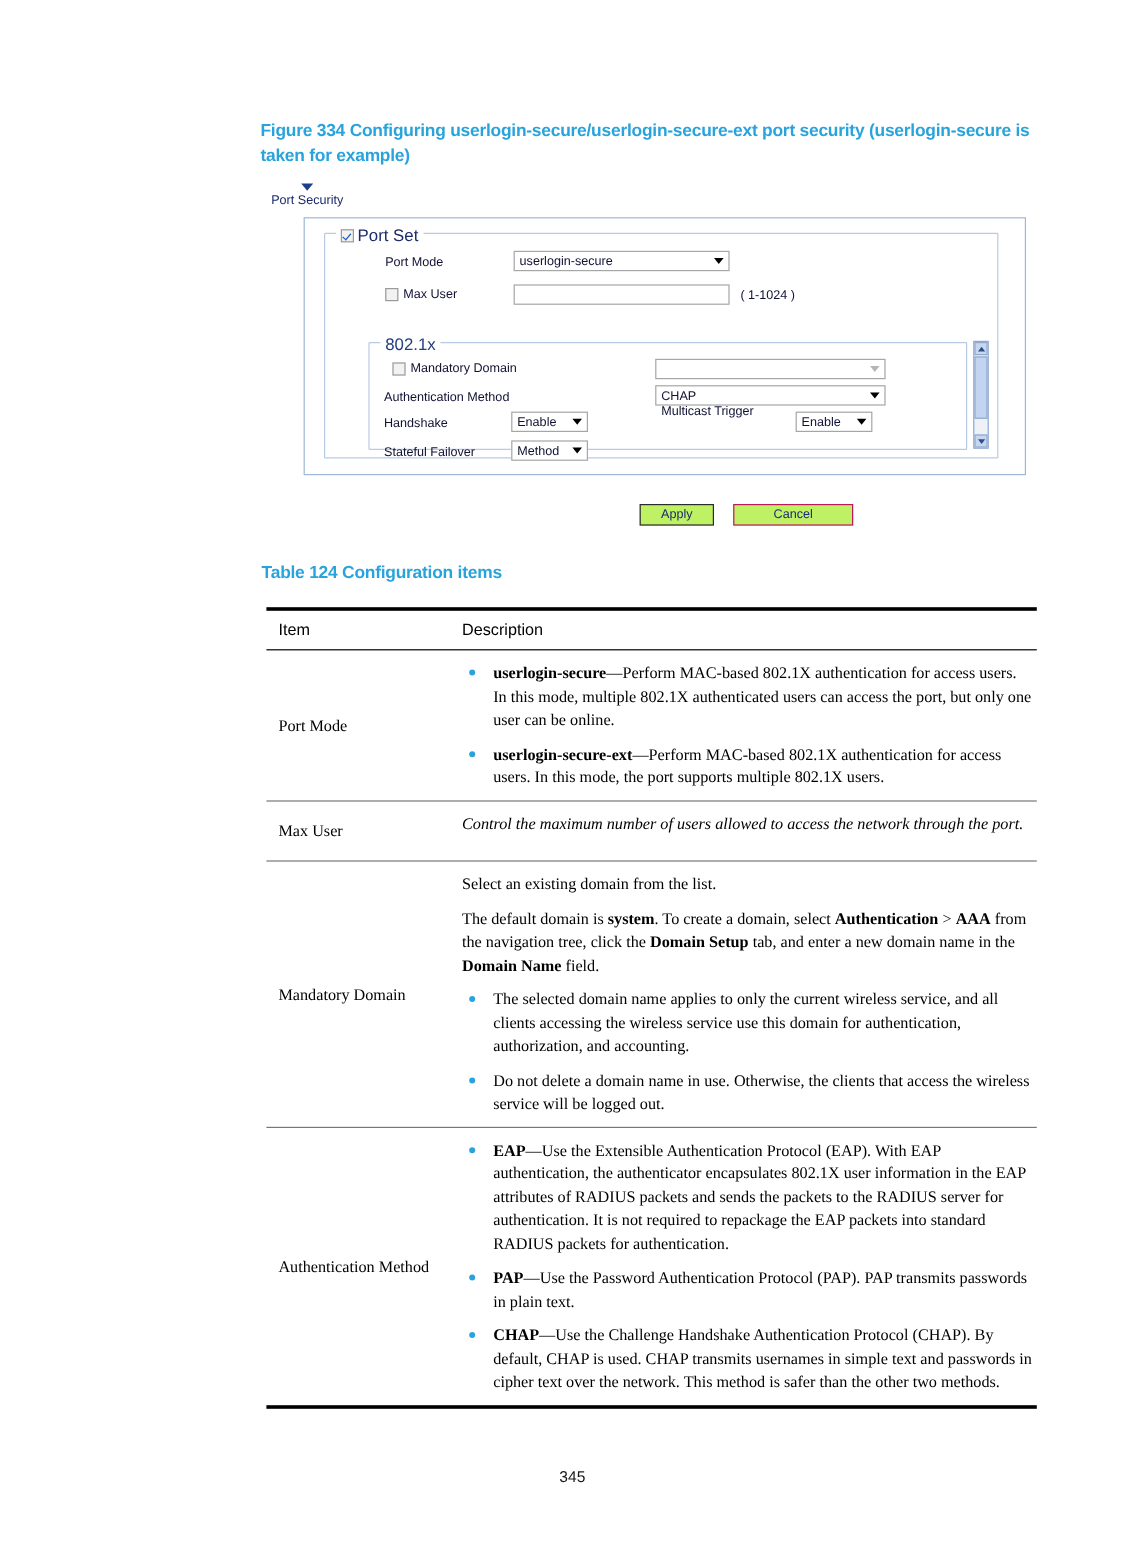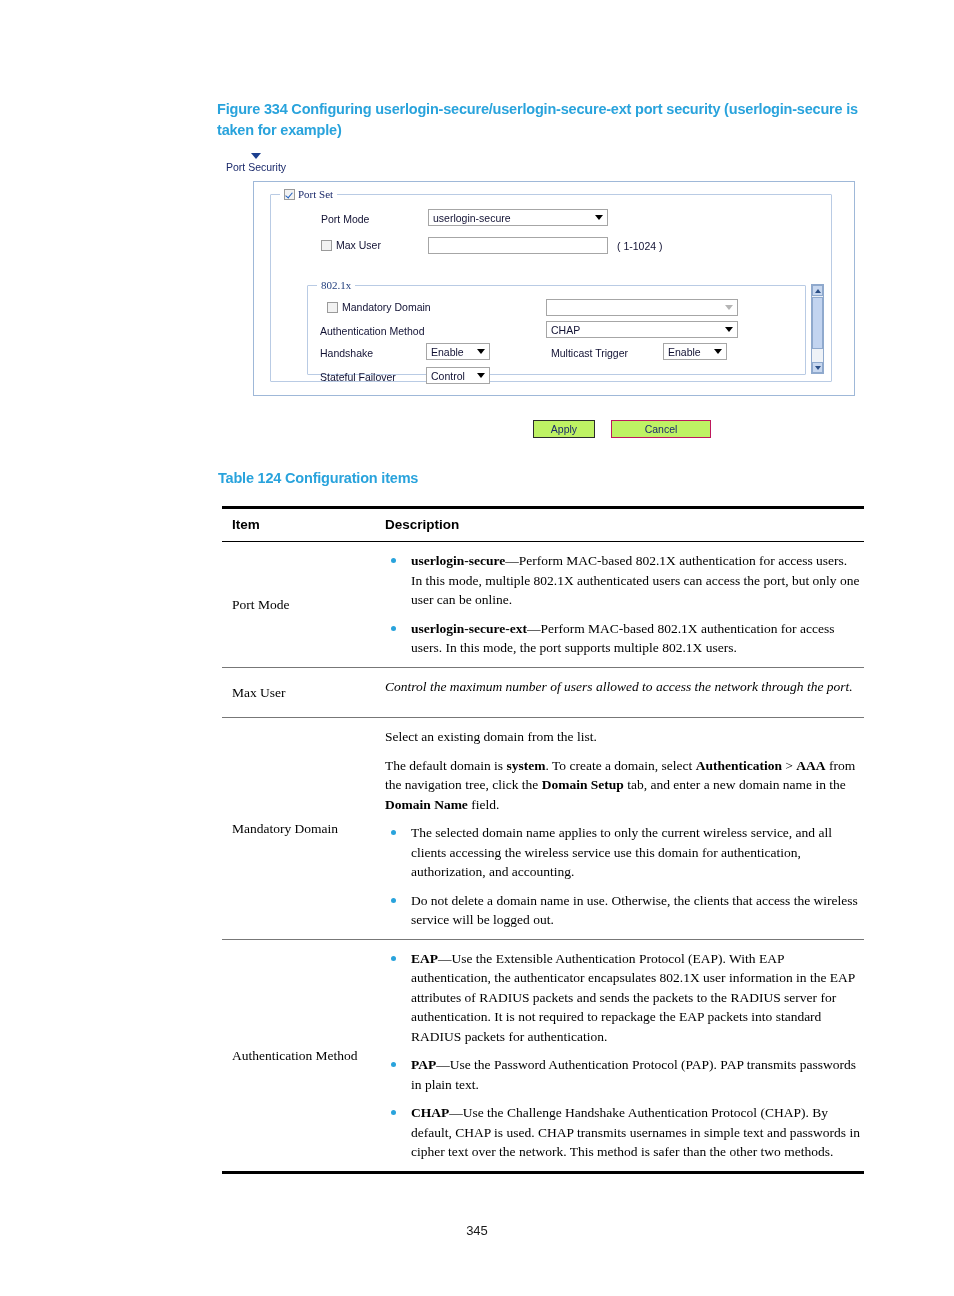--- a/index.html
+++ b/index.html
@@ -98,24 +98,23 @@
   }
   .group-legend {
     position: absolute;
     top: -7px;
     left: 9px;
     background: #ffffff;
     padding: 0 4px;
     display: flex;
     align-items: center;
     gap: 3px;
-    font-size: 11px;
+    font-size: 14px;
     color: #1b2a6b;
     white-space: nowrap;
-    font-family: Liberation Serif, serif;
   }
   .legend-8021x {
     color: #24407f;
   }
 
   
   .cb {
     width: 11px;
     height: 11px;
     border: 1px solid #9a9a9a;
@@ -321,21 +320,21 @@
   .tcell-desc {
     flex: 1;
     box-sizing: border-box;
     padding: 9px 4px 9px 0px;
     font-size: 13.5px;
     line-height: 19.5px;
   }
   .thead .tcell-item,
   .thead .tcell-desc {
     font-family: "Liberation Sans", sans-serif;
-    font-weight: bold;
+    font-weight: normal;
     font-size: 13.5px;
     padding-top: 6px;
     padding-bottom: 6px;
   }
   .trow.center .tcell-item {
     align-self: center;
   }
   .vcenter {
     display: flex;
     align-items: center;
@@ -439,29 +438,29 @@
             <span class="val">CHAP</span>
             <span class="arrow"></span>
           </div>
 
           <div class="fld-label" style="left:12px; top:61px;">Handshake</div>
           <div class="selbox" style="left:118px; top:57px; width:64px;">
             <span class="val">Enable</span>
             <span class="arrow"></span>
           </div>
 
-          <div class="fld-label" style="left:243px; top:61px;">Multicast Trigger</div>
+          <div class="fld-label" style="left:243px; top:51px;">Multicast Trigger</div>
           <div class="selbox" style="left:355px; top:57px; width:64px;">
             <span class="val">Enable</span>
             <span class="arrow"></span>
           </div>
 
           <div class="fld-label" style="left:12px; top:85px;">Stateful Failover</div>
           <div class="selbox" style="left:118px; top:81px; width:64px;">
-            <span class="val">Control</span>
+            <span class="val">Method</span>
             <span class="arrow"></span>
           </div>
         </div>
 
         <div class="scrollbar">
           <div class="sb-btn up">
             <span class="sb-up-tri"></span>
           </div>
           <div class="sb-thumb"></div>
           <div class="sb-btn down">

